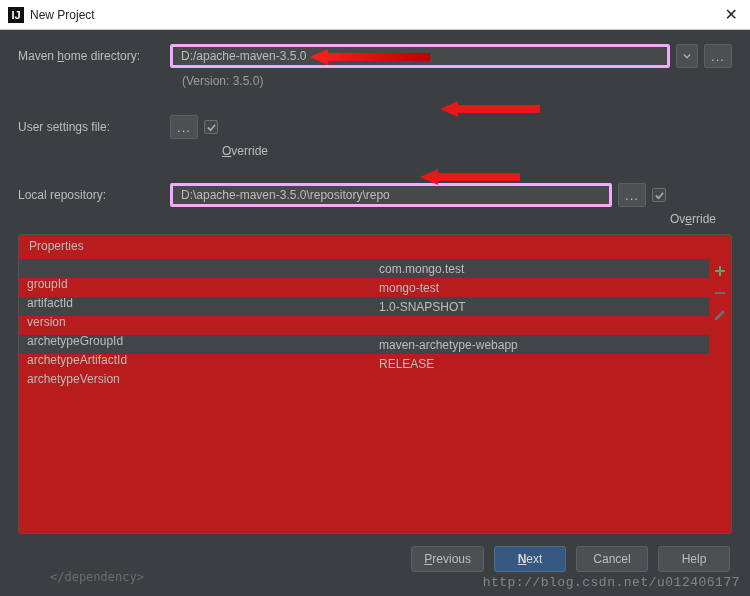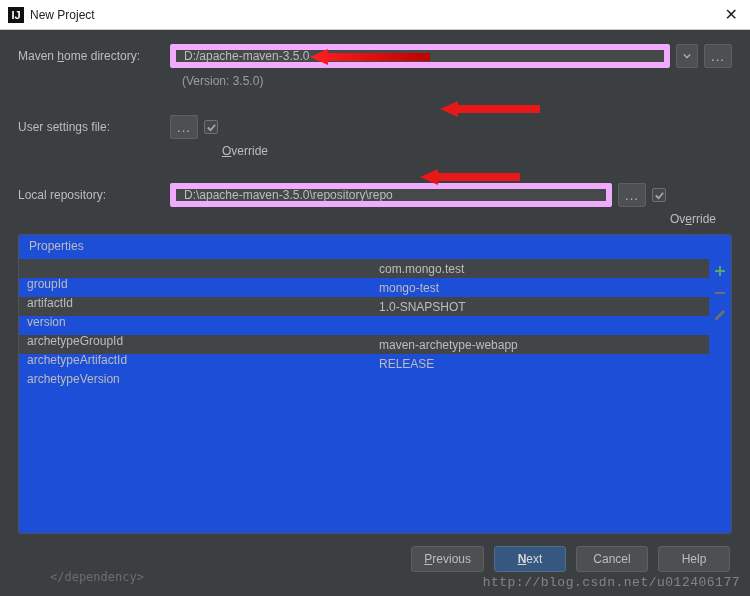--- a/index.html
+++ b/index.html
@@ -11,41 +11,41 @@
   .title-text { font-size: 12px; color: #222; flex: 1; }
   .close-x { font-size: 16px; color: #222; padding: 0 4px; cursor: pointer; }
 
   .dialog-body { padding: 14px 18px 0 18px; color: #bcbcbc; font-size: 12px; }
 
   .row { display: flex; align-items: center; margin-bottom: 6px; gap: 12px; }
   .label { width: 140px; color: #bcbcbc; font-size: 12px; }
   .label u { text-decoration: underline; }
 
   .field-wrap { flex: 1; display: flex; align-items: center; gap: 6px; position: relative; }
-  .input { flex: 1; height: 24px; background: #45494a; border: 6px solid #f0abfc; color: #bcbcbc; font-size: 12px; padding: 0 8px; border-radius: 2px; }
+  .input { flex: 1; height: 24px; background: #45494a; border: 3px solid #f0abfc; color: #bcbcbc; font-size: 12px; padding: 0 8px; border-radius: 2px; }
   .combo { position: relative; flex: 1; }
   .combo .input { width: 100%; }
   .combo-arrow { width: 22px; height: 24px; background: #4c5052; border: 1px solid #5e6060; display: inline-flex; align-items: center; justify-content: center; cursor: pointer; border-radius: 2px; }
   .combo-arrow svg { width: 8px; height: 8px; }
 
   .browse { width: 28px; height: 24px; background: #4c5052; border: 1px solid #5e6060; color: #bcbcbc; font-size: 13px; display: inline-flex; align-items: center; justify-content: center; cursor: pointer; border-radius: 2px; letter-spacing: 1px; }
 
   .version-note { margin-left: 164px; font-size: 12px; color: #9c9c9c; margin-bottom: 8px; }
 
   .check-wrap { display: flex; align-items: center; gap: 4px; width: 80px; }
   .checkbox { width: 14px; height: 14px; border: 1px solid #6e6e6e; background: #43494a; display: inline-flex; align-items: center; justify-content: center; cursor: pointer; border-radius: 2px; }
   .checkbox svg { width: 11px; height: 11px; }
   .check-label { font-size: 12px; color: #bcbcbc; margin-top: 48px; }
   .check-label u { text-decoration: underline; }
 
   
   .arrow-svg { position: absolute; pointer-events: none; }
 
   
-  .panel { border: 1px solid #515151; border-radius: 3px; margin-top: 8px; height: 300px; display: flex; flex-direction: column; background: #1d4ed8; }
+  .panel { border: 1px solid #515151; border-radius: 3px; margin-top: 8px; height: 300px; display: flex; flex-direction: column; background: #b91c1c; }
   .panel-title { padding: 4px 10px 6px 10px; font-size: 12px; color: #bcbcbc; }
   .table { flex: 1; display: flex; }
   .rows { flex: 1; }
   .prow { display: flex; height: 19px; align-items: center; font-size: 12px; }
   .prow.alt { background: #414547; }
   .c1 { width: 360px; padding-left: 8px; color: #bcbcbc; margin-top: 30px; }
   .c2 { flex: 1; color: #bcbcbc; }
   .side { width: 22px; display: flex; flex-direction: column; align-items: center; gap: 6px; padding-top: 4px; }
   .side-btn { width: 16px; height: 16px; display: inline-flex; align-items: center; justify-content: center; cursor: pointer; }
 

